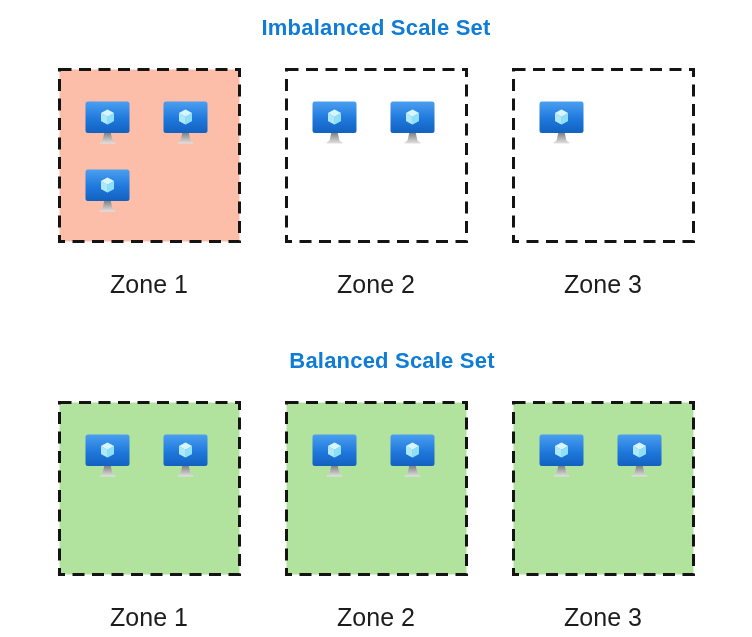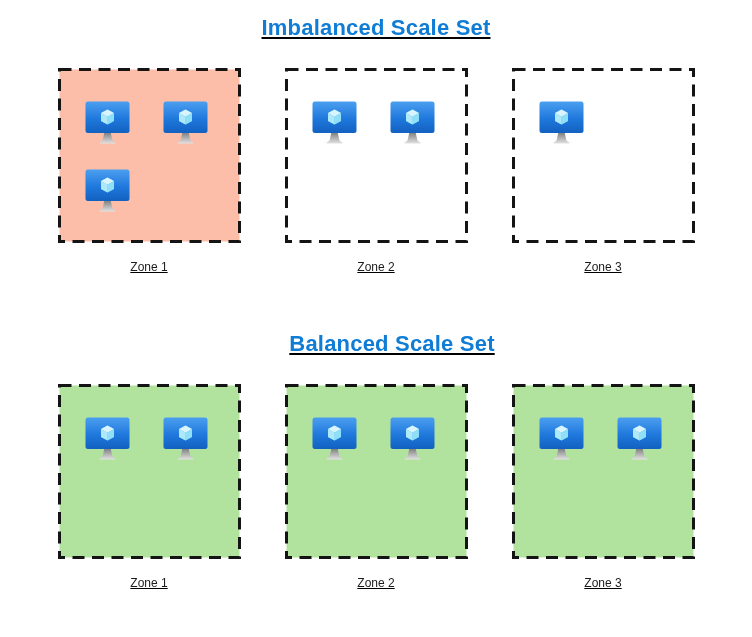--- a/index.html
+++ b/index.html
@@ -7,21 +7,20 @@
     padding: 0;
     background: #ffffff;
     font-family: "Liberation Sans", sans-serif;
   }
   .page {
     position: relative;
     width: 752px;
     height: 637px;
     background: #ffffff;
     overflow: hidden;
-    text-decoration: underline;
   }
   .scale-set-section { text-align: center; }
   .section-title {
     margin: 0;
     padding-top: 15px;
     font-size: 22px;
     line-height: 26px;
     font-weight: 700;
     color: #0f7cd6;
     letter-spacing: 0.2px;
@@ -50,22 +49,22 @@
     z-index: 1;
     display: flex;
     flex-wrap: wrap;
     width: 126px;
     column-gap: 33px;
     row-gap: 21px;
     text-align: left;
   }
   .vm-wrap { width: 45px; height: 47px; }
   .zone-label {
-    margin-top: 13px;
-    font-size: 12px;
+    margin-top: 30px;
+    font-size: 25px;
     line-height: 23px;
     color: #1c1c1c;
     text-align: center;
   }
 </style>
 </head>
 <body>
 
 <div class="page">
 

